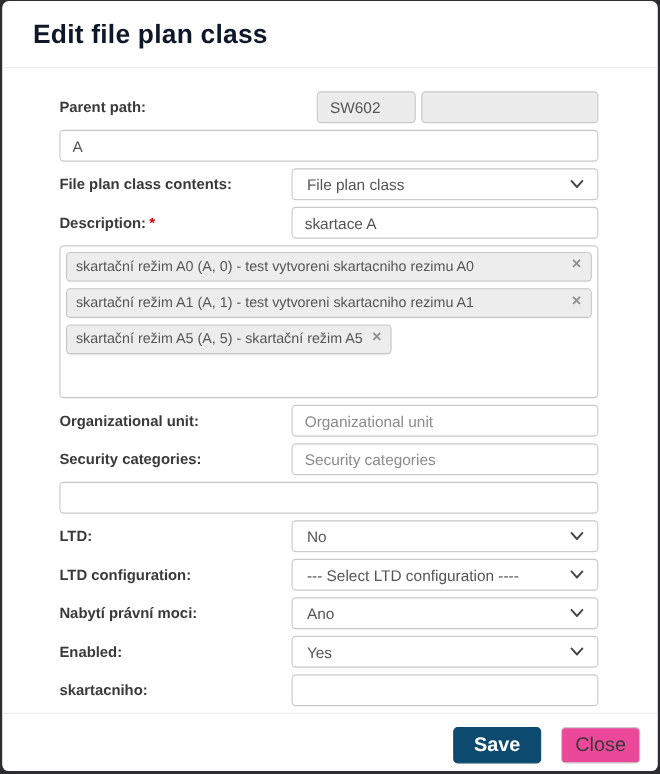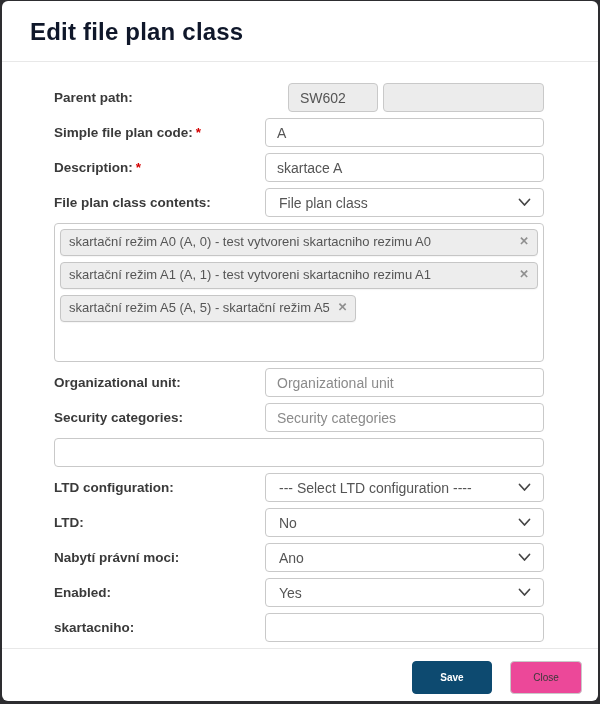--- a/index.html
+++ b/index.html
@@ -109,21 +109,21 @@
     border-top: 1px solid #e8e8e8;
     display: flex;
     justify-content: flex-end;
     align-items: flex-start;
     gap: 18px;
     padding: 12px 16px 0 0;
   }
   .btn {
     height: 33px;
     border-radius: 4px;
-    font-size: 10px;
+    font-size: 18px;
     font-family: inherit;
     cursor: pointer;
   }
   .btn-save {
     width: 80px;
     background: #0d4a70;
     border: 1px solid #0d4a70;
     color: #ffffff;
     font-weight: 600;
   }
@@ -149,48 +149,45 @@
       <div class="label">
         <span>Parent path:</span><span class="req"></span>
       </div>
       <div class="control dual">
         <input class="input small" disabled="" value="SW602" style="">
         <input class="input" disabled="" value="" style="">
       </div>
     </div>
 
     <div class="row">
-      <div class="label">
-        <span>Simple file plan code:</span><span class="req">*</span>
-      </div>
       <div class="control">
         <input class="input" value="A" style="">
       </div>
     </div>
 
     <div class="row">
       <div class="label">
+        <span>File plan class contents:</span><span class="req"></span>
+      </div>
+      <div class="control">
+        <div class="selectbox">
+          <span>File plan class</span>
+          <svg class="chev" viewBox="0 0 13 9">
+              <path d="M1.5 1.5 L6.5 7 L11.5 1.5" fill="none" stroke="#454545" stroke-width="1.7" stroke-linecap="round" stroke-linejoin="round"></path>
+            </svg>
+        </div>
+      </div>
+    </div>
+
+    <div class="row">
+      <div class="label">
         <span>Description:</span><span class="req">*</span>
       </div>
       <div class="control">
         <input class="input" value="skartace A" style="">
-      </div>
-    </div>
-
-    <div class="row">
-      <div class="label">
-        <span>File plan class contents:</span><span class="req"></span>
-      </div>
-      <div class="control">
-        <div class="selectbox">
-          <span>File plan class</span>
-          <svg class="chev" viewBox="0 0 13 9">
-              <path d="M1.5 1.5 L6.5 7 L11.5 1.5" fill="none" stroke="#454545" stroke-width="1.7" stroke-linecap="round" stroke-linejoin="round"></path>
-            </svg>
-        </div>
       </div>
     </div>
 
     <div class="row">
       <div class="control">
         <div class="tagbox">
           <div class="tag">
             <span class="tag-x">✕</span>
             <span>skartační režim A0 (A, 0) - test vytvoreni skartacniho rezimu A0</span>
           </div>
@@ -225,39 +222,39 @@
     </div>
 
     <div class="row">
       <div class="control">
         <input class="input" value="" style="">
       </div>
     </div>
 
     <div class="row">
       <div class="label">
+        <span>LTD:</span><span class="req"></span>
+      </div>
+      <div class="control">
+        <div class="selectbox">
+          <span>No</span>
+          <svg class="chev" viewBox="0 0 13 9">
+              <path d="M1.5 1.5 L6.5 7 L11.5 1.5" fill="none" stroke="#454545" stroke-width="1.7" stroke-linecap="round" stroke-linejoin="round"></path>
+            </svg>
+        </div>
+      </div>
+    </div>
+
+    <div class="row">
+      <div class="label">
         <span>LTD configuration:</span><span class="req"></span>
       </div>
       <div class="control">
         <div class="selectbox">
           <span>--- Select LTD configuration ----</span>
-          <svg class="chev" viewBox="0 0 13 9">
-              <path d="M1.5 1.5 L6.5 7 L11.5 1.5" fill="none" stroke="#454545" stroke-width="1.7" stroke-linecap="round" stroke-linejoin="round"></path>
-            </svg>
-        </div>
-      </div>
-    </div>
-
-    <div class="row">
-      <div class="label">
-        <span>LTD:</span><span class="req"></span>
-      </div>
-      <div class="control">
-        <div class="selectbox">
-          <span>No</span>
           <svg class="chev" viewBox="0 0 13 9">
               <path d="M1.5 1.5 L6.5 7 L11.5 1.5" fill="none" stroke="#454545" stroke-width="1.7" stroke-linecap="round" stroke-linejoin="round"></path>
             </svg>
         </div>
       </div>
     </div>
 
     <div class="row">
       <div class="label">
         <span>Nabytí právní moci:</span><span class="req"></span>

